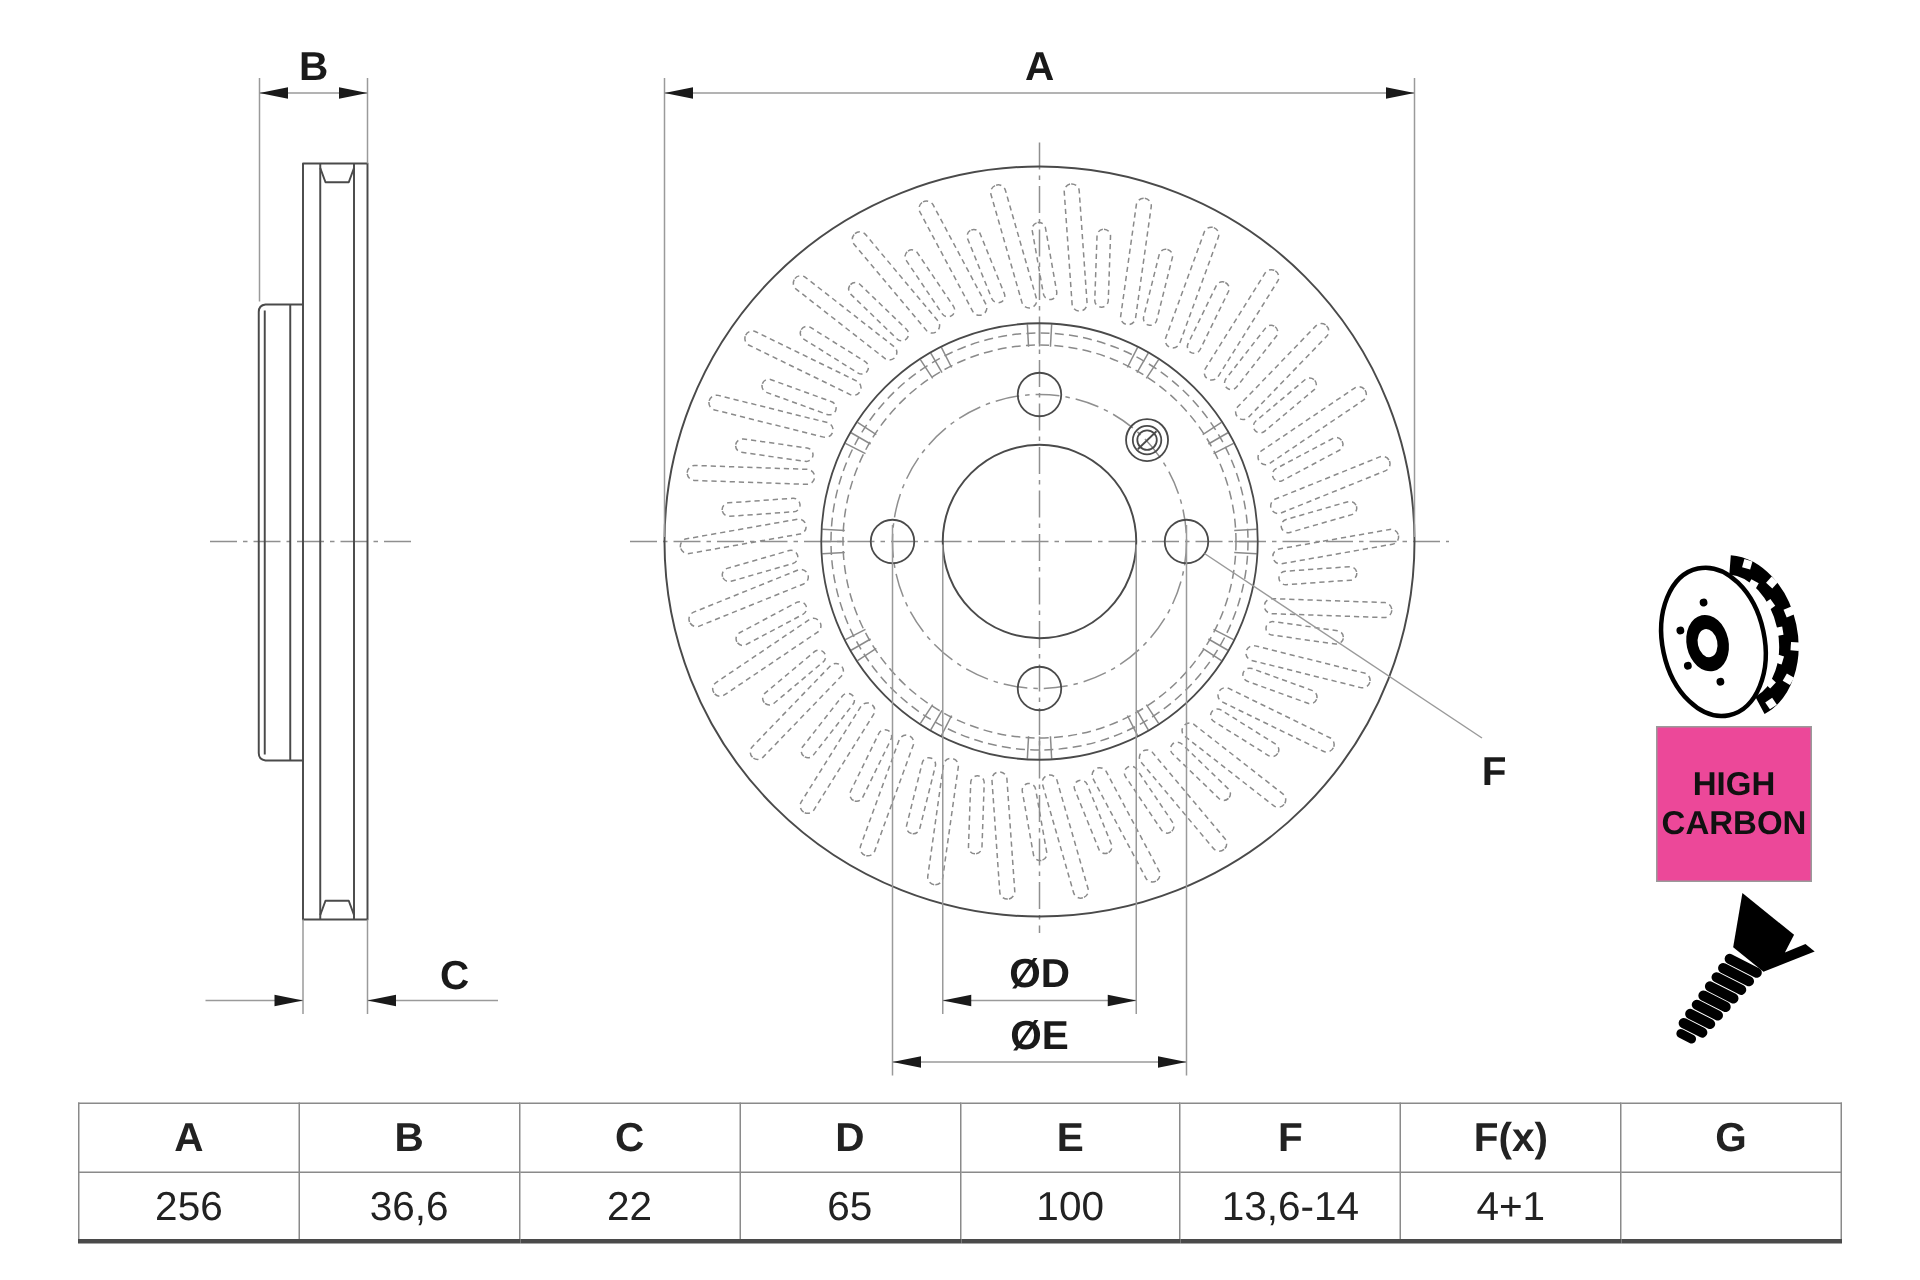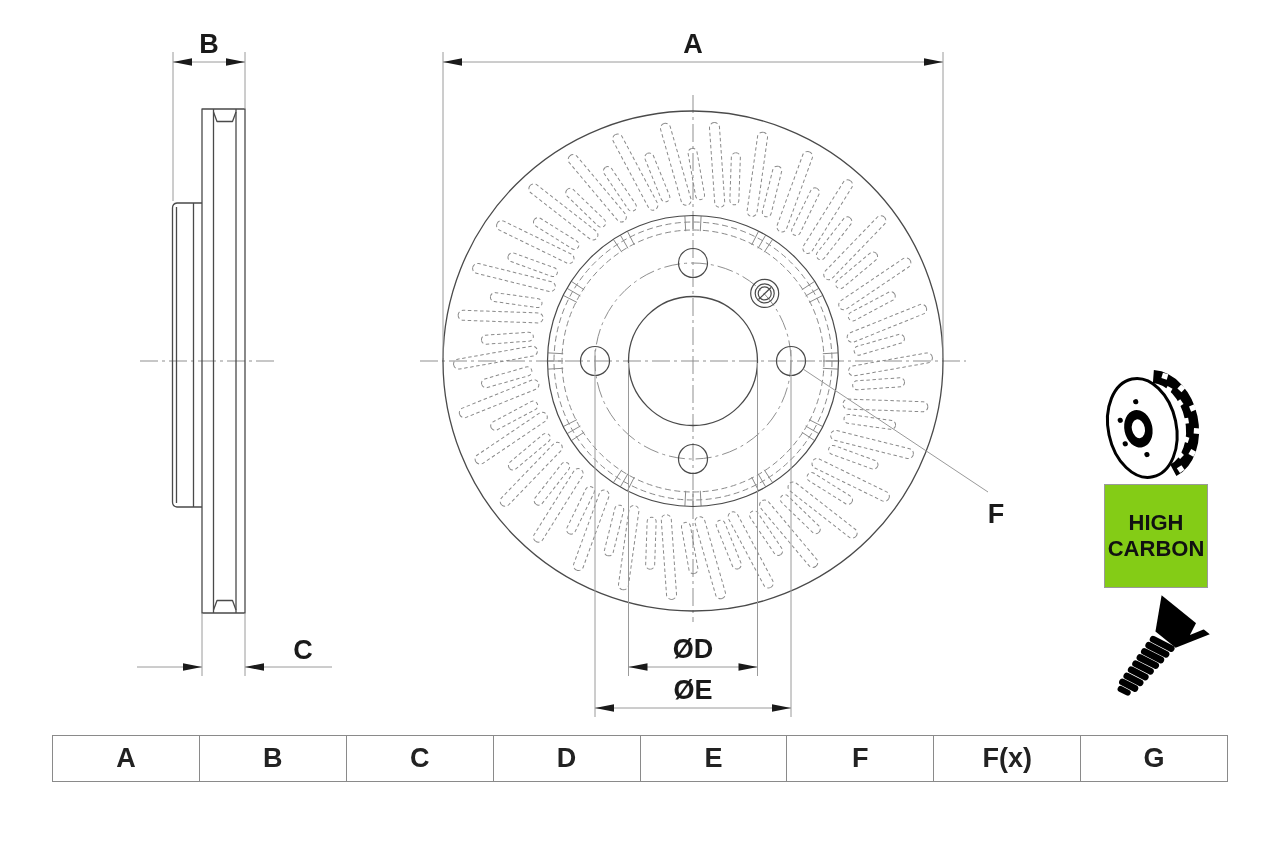--- a/index.html
+++ b/index.html
@@ -17,21 +17,21 @@
   .spec-table th,.spec-table td{
     border:1.4px solid #8a8a8a;text-align:center;vertical-align:middle;
     color:#222;padding:0;overflow:hidden;white-space:nowrap;
   }
   .spec-table th{height:45px;font-size:27px;font-weight:700;}
   .spec-table td{height:44px;font-size:27px;font-weight:400;}
   .spec-table tr.value-row td{border-bottom:3px solid #4a4a4a;}
   
   .carbon-badge{
     position:absolute;left:1104px;top:484px;width:104px;height:104px;
-    border:1.5px solid #9a9a9a;background:#84cc16;box-sizing:border-box;
+    border:1.5px solid #9a9a9a;background:#ec4899;box-sizing:border-box;
     display:flex;flex-direction:column;align-items:center;justify-content:center;
     font-size:22px;font-weight:700;color:#111;line-height:26px;text-align:center;
   }
 </style>
 </head>
 <body>
 
 <svg width="1280" height="853" viewBox="0 0 1280 853" style="position:absolute;left:0;top:0;">
 
   <g stroke="#8f8f8f" stroke-width="1" fill="none" stroke-dasharray="18,4,3,4">
@@ -274,14 +274,24 @@
       <tr>
     <th>A</th>
     <th>B</th>
     <th>C</th>
     <th>D</th>
     <th>E</th>
     <th>F</th>
     <th>F(x)</th>
     <th>G</th>
   </tr>
+  <tr class="value-row">
+    <td>256</td>
+    <td>36,6</td>
+    <td>22</td>
+    <td>65</td>
+    <td>100</td>
+    <td>13,6-14</td>
+    <td>4+1</td>
+    <td></td>
+  </tr>
 </tbody>
   </table>
 
 </body></html>

